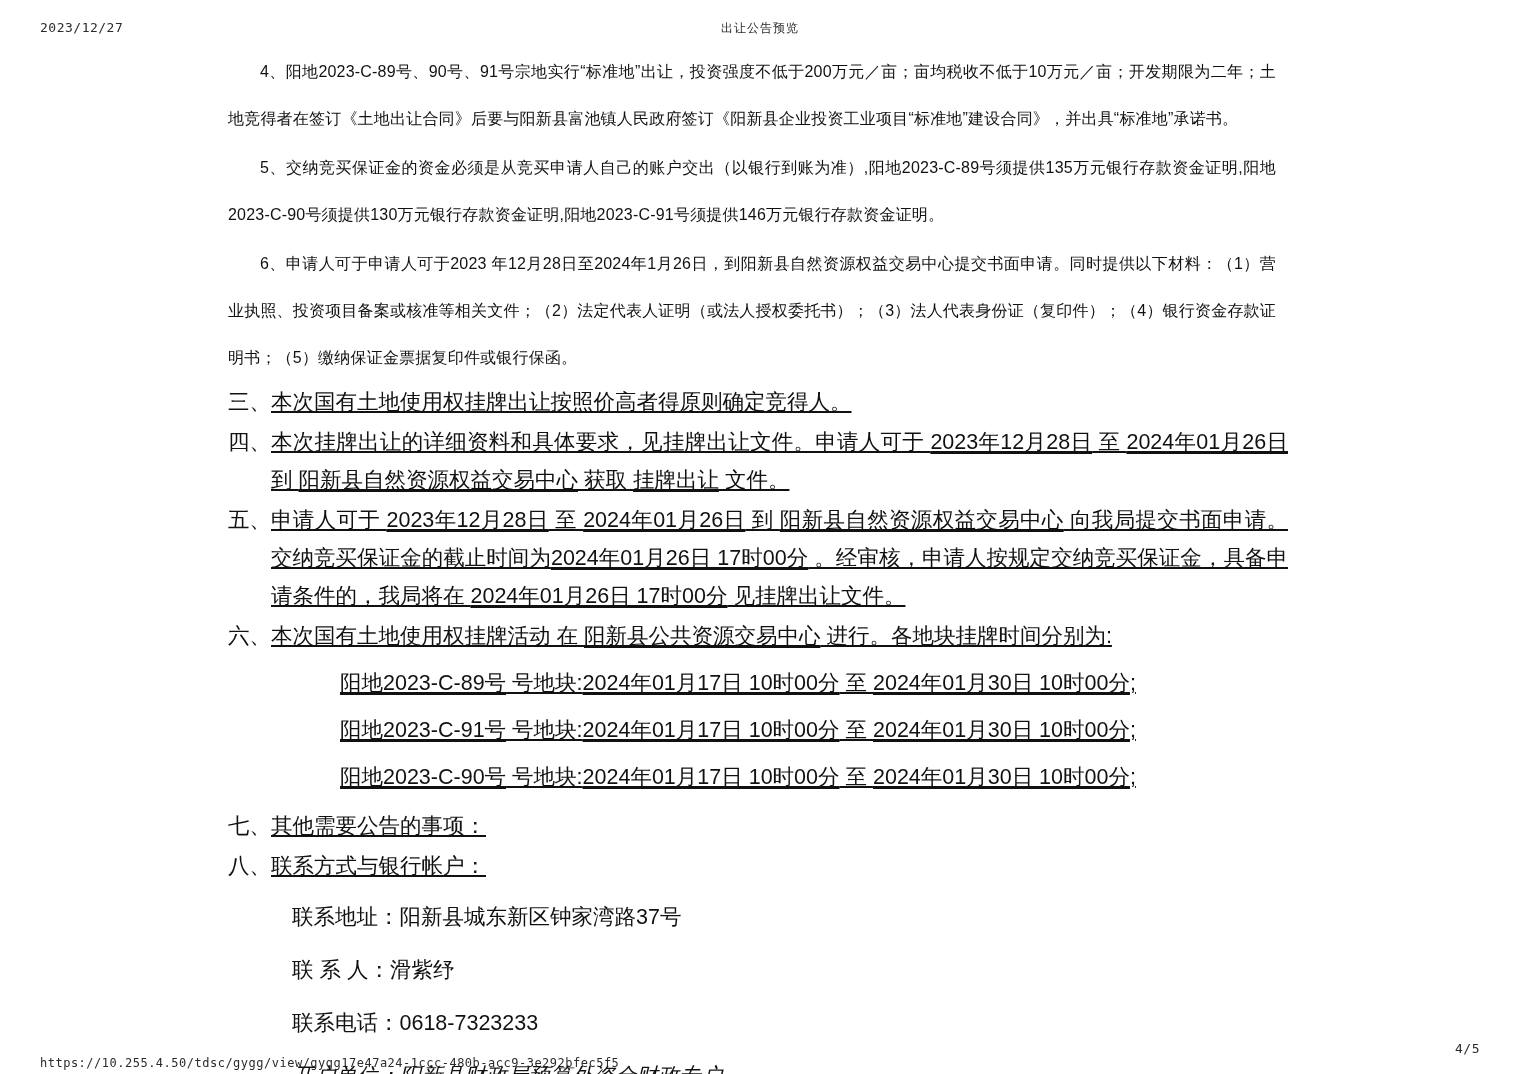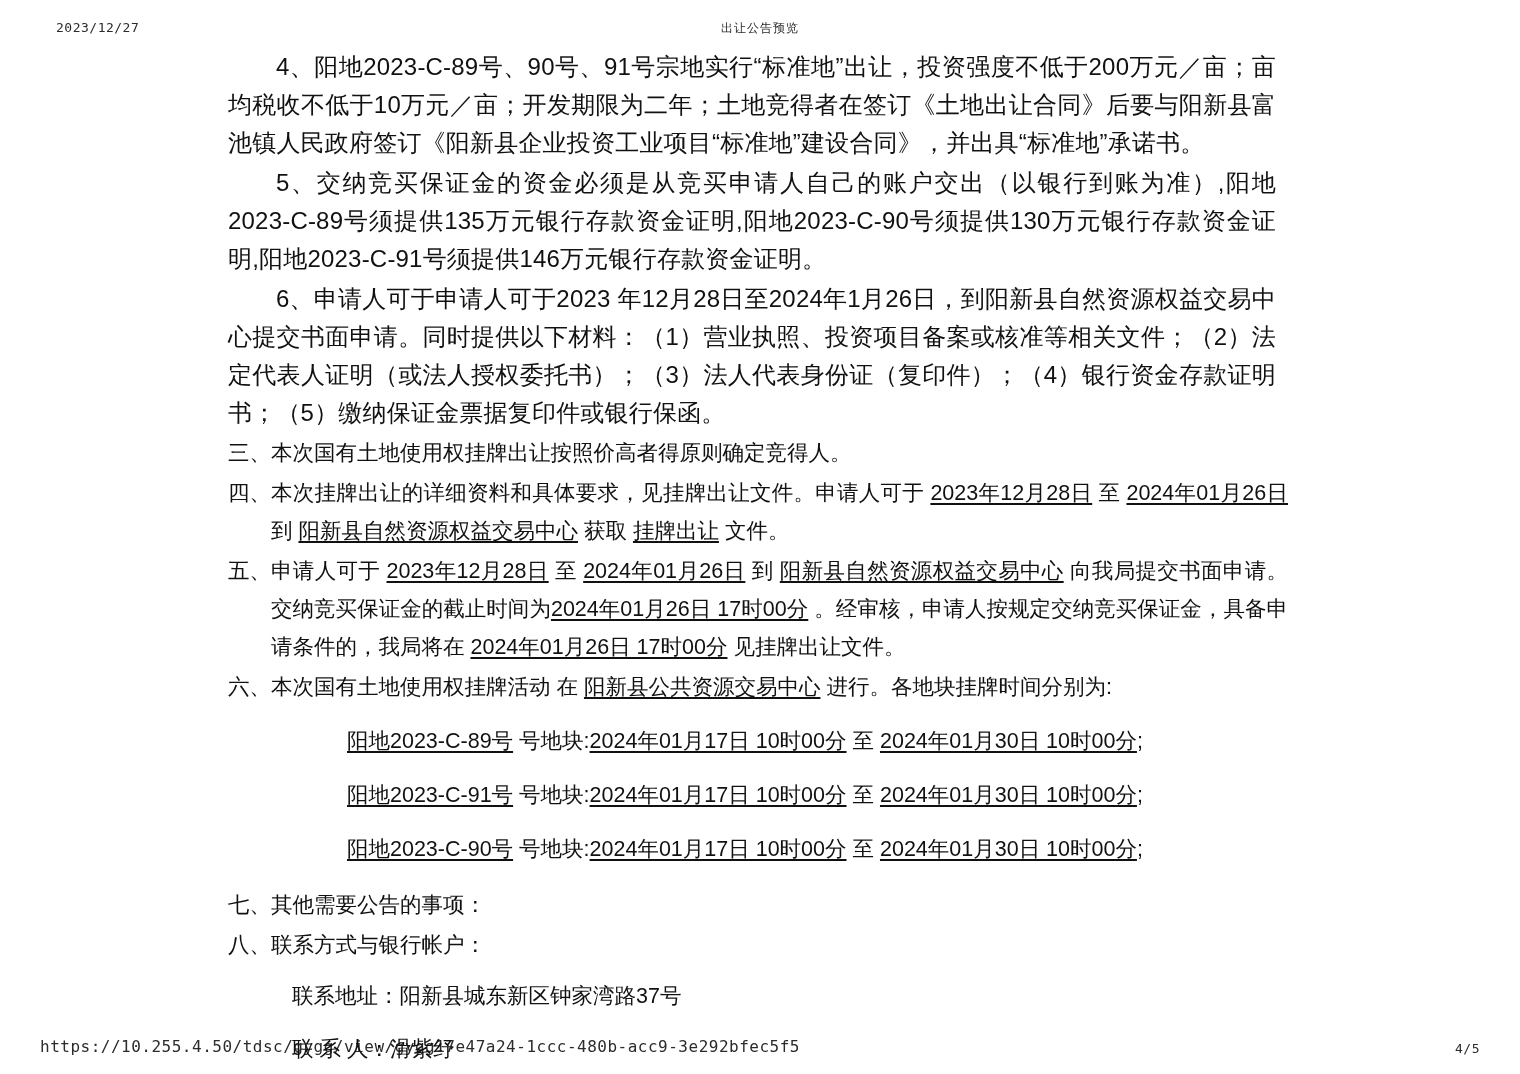--- a/index.html
+++ b/index.html
@@ -18,37 +18,37 @@
 
   
   .print-chrome {
     position: absolute;
     font-family: "DejaVu Sans Mono", monospace;
     font-size: 13px;
     color: #2b2b2b;
     letter-spacing: 0.5px;
     white-space: nowrap;
   }
-  #print-date  { left: 56px;  top: 20px; }
+  #print-date  { left: 40px;  top: 20px; }
   #print-title { left: 50%;   top: 20px; transform: translateX(-50%); font-family: "Liberation Sans", sans-serif; font-size: 12px; letter-spacing: 1px;}
-  #print-url   { left: 40px;  bottom: 18px; font-size: 16px;}
+  #print-url   { left: 40px;  bottom: 4px; font-size: 12px;}
   #print-page  { right: 40px; bottom: 18px; font-size: 13px;}
 
   
   .page {
     position: absolute;
     left: 228px;
     top: 48px;
     width: 1060px;
   }
 
   p.para {
     margin: 0 12px 2px 0;
-    font-size: 24px;
-    line-height: 38px;
+    font-size: 16px;
+    line-height: 47px;
     text-align: justify;
     text-justify: inter-ideograph;
     letter-spacing: 0.2px;
   }
   p.indent2 { text-indent: 2em; }
 
   .hang {
     display: flex;
     margin: 0 0 2px 0;
   }
@@ -57,28 +57,29 @@
     font-size: 21.5px;
     line-height: 38px;
     white-space: nowrap;
   }
   .hang .body {
     flex: 1 1 auto;
     font-size: 21.5px;
     line-height: 38px;
     text-align: justify;
     text-justify: inter-ideograph;
+    text-decoration: underline;
   }
 
   .u { text-decoration: underline; text-underline-offset: 3px; }
 
   .sub-line {
     font-size: 21.5px;
     line-height: 38px;
-    margin: 16px;
+    margin: 9px;
     padding-left: 60px;
   }
   .contact-line {
     font-size: 21.5px;
     line-height: 41px;
     margin: 12px;
     padding-left: 52px;
   }
   .contact-line.clipped {
     position: relative;

